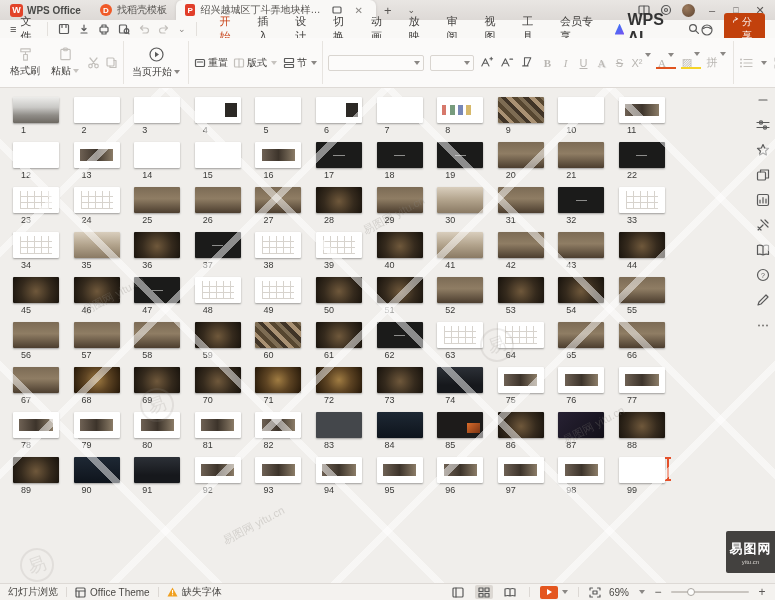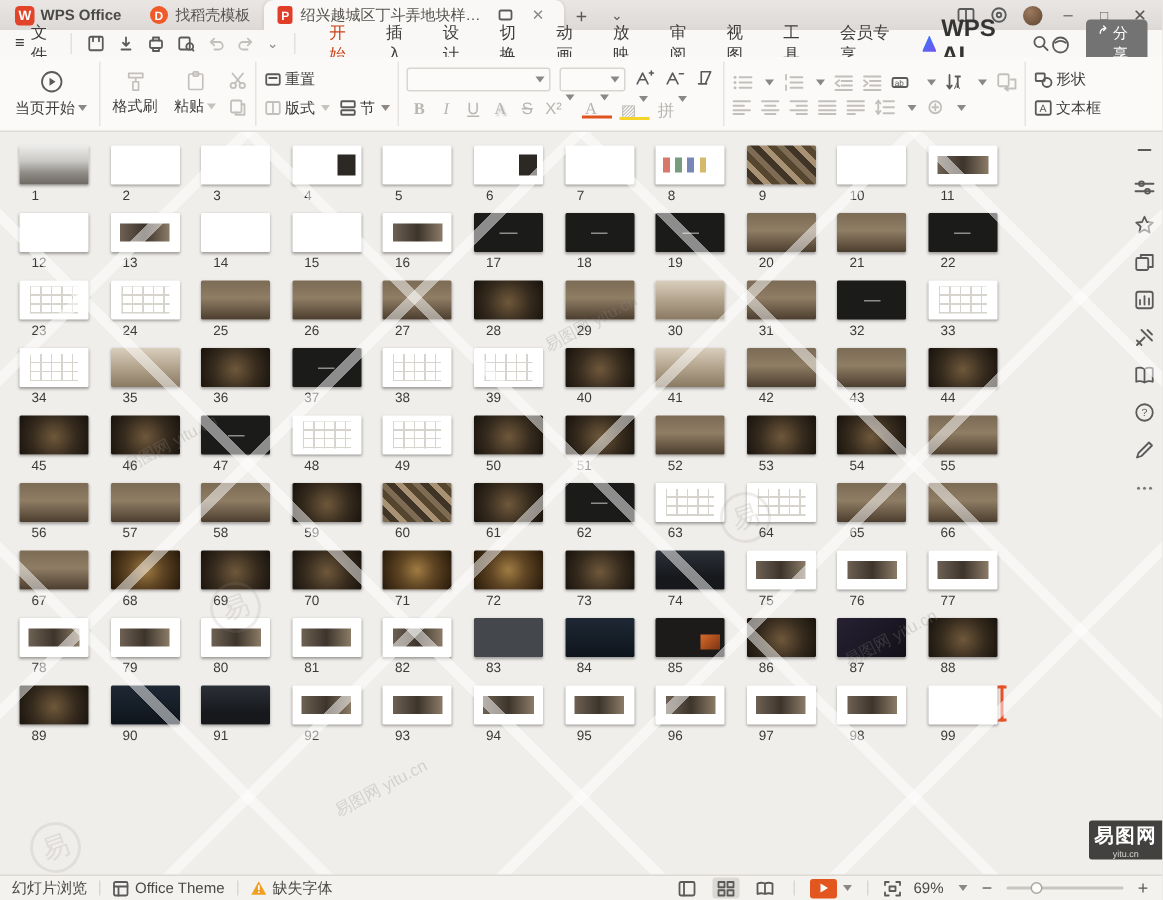--- a/index.html
+++ b/index.html
@@ -31,30 +31,30 @@
   .menubar{height:18px;background:#f9f8f6;display:flex;align-items:center;font-size:11px;color:#3f3d3b;position:relative;z-index:2}
   .filebtn{display:flex;align-items:center;gap:4px;padding:0 8px 0 10px;border-right:1px solid #e3e0dc;height:14px}
   .qicons{display:flex;align-items:center;gap:8px;padding:0 10px;border-right:1px solid #e3e0dc;height:14px}
   .mtabs{display:flex;align-items:center;gap:2px;margin-left:14px}
   .mtab{padding:1px 9px;border-radius:3px;cursor:default}
   .mtab.on{color:#c8431a;font-weight:normal;position:relative}
   .mtab.on::after{content:"";position:absolute;left:9px;right:9px;bottom:-2px;height:2px;background:#e05425;border-radius:1px}
   .ai{display:flex;align-items:center;gap:3px;margin-left:10px;font-size:16px;font-weight:bold;color:#333}
   .ailogo{width:11px;height:11px;background:linear-gradient(135deg,#2f7cf6,#7a4ff0);clip-path:polygon(50% 0,100% 100%,0 100%)}
   .mright{margin-left:auto;display:flex;align-items:center;gap:10px;padding-right:10px}
-  .sharebtn{display:flex;gap:3px;background:#737373;color:#fff;font-size:10px;padding:2px 8px;border-radius:3px}
+  .sharebtn{display:flex;gap:3px;background:#c2410c;color:#fff;font-size:10px;padding:2px 8px;border-radius:3px}
   .sharebtn .ic{stroke:#fff}
 
   
   .ribbon{height:50px;background:#fbfaf9;border-bottom:1px solid #dedad6;display:flex;align-items:stretch;padding:3px 2px;position:relative;z-index:2}
   .rgroup{display:flex;align-items:center;gap:4px;padding:0 5px;border-right:1px solid #e7e4e0}
   .rgroup:last-child{border-right:none}
   .bigbtn{display:flex;flex-direction:column;align-items:center;justify-content:center;gap:2px;min-width:36px;padding:0 3px;font-size:10px;color:#3f3d3b}
   .bigbtn .t{display:flex;align-items:center;white-space:nowrap}
-  .scol{display:flex;flex-direction:column;justify-content:center;gap:5px}
+  .scol{display:flex;justify-content:center;gap:5px}
   .srow{display:flex;align-items:center;gap:6px}
   .sbtn{display:flex;align-items:center;gap:2px;font-size:10px;color:#3f3d3b;white-space:nowrap}
   .sel{width:96px;height:16px;border:1px solid #d9d5d0;border-radius:2px;background:#fcfbfa;display:flex;align-items:center;justify-content:flex-end;padding:0 3px}
   .sel.sm{width:44px}
   .tgl{font-size:11px;color:#b9b6b2;width:17px;text-align:center;font-family:"Liberation Serif","DejaVu Serif",serif}
   .tgl u{text-decoration:underline}
   .tgl s{text-decoration:line-through}
   .fc{position:relative}
   .fc .bar{position:absolute;left:2px;right:2px;bottom:0;height:2px}
 
@@ -92,21 +92,21 @@
   .textcursor::before,.textcursor::after{content:"";position:absolute;left:-2px;width:6px;height:2px;background:#e4502a}
   .textcursor::after{bottom:0}
 
   .sidestrip{position:absolute;right:2px;top:2px;width:20px;display:flex;flex-direction:column;align-items:center;gap:9px;padding-top:2px}
   .sideicon{width:16px;height:16px;display:flex;align-items:center;justify-content:center}
 
   
   .wmx{position:absolute;inset:0;pointer-events:none;background:repeating-linear-gradient(45deg,transparent 0 150px,rgba(255,255,255,.5) 150px 157px),repeating-linear-gradient(-45deg,transparent 0 150px,rgba(255,255,255,.5) 150px 157px)}
   .wmtext{position:absolute;font-size:11px;color:rgba(140,135,128,.28);transform:rotate(-28deg);pointer-events:none;white-space:nowrap}
   .wmcircle{position:absolute;width:34px;height:34px;border:2px solid rgba(150,145,138,.16);border-radius:50%;color:rgba(150,145,138,.2);font-size:18px;display:flex;align-items:center;justify-content:center;transform:rotate(-20deg);pointer-events:none}
-  .badge{position:absolute;right:0;bottom:10px;width:49px;height:26px;background:rgba(52,50,48,.92);color:#fff;display:flex;flex-direction:column;align-items:center;justify-content:center;border-radius:2px 0 0 2px}
+  .badge{position:absolute;right:0;bottom:10px;width:49px;height:42px;background:rgba(52,50,48,.92);color:#fff;display:flex;flex-direction:column;align-items:center;justify-content:center;border-radius:2px 0 0 2px}
   .badge .b1{font-size:13px;font-weight:bold;letter-spacing:1px}
   .badge .b2{font-size:6px;color:#d8d5d0;margin-top:1px}
 
   
   .statusbar{height:17px;background:#f4f2ef;border-top:1px solid #ddd9d5;display:flex;align-items:center;font-size:10px;color:#4b4946;padding:0 8px;position:relative;z-index:2}
   .sdiv{width:1px;height:10px;background:#dcd8d4;margin:0 8px}
   .sright{margin-left:auto;display:flex;align-items:center;gap:8px}
   .vbtn{width:18px;height:14px;display:flex;align-items:center;justify-content:center;border-radius:2px}
   .vbtn.on{background:#dcd8d3}
   .playbtn{display:flex;align-items:center;gap:2px}
@@ -236,33 +236,20 @@
       <svg width="10" height="10" viewBox="0 0 10 10">
           <path class="ic" d="M2 8 C2 5 4 3.5 7 3.5 M7 3.5 L5 1.5 M7 3.5 L5 5.5"></path>
         </svg>
       <span>分享</span>
     </div>
   </div>
 </div>
 
 <div class="ribbon">
   <div class="rgroup">
-    <div class="bigbtn">
-      <svg width="17" height="17" viewBox="0 0 17 17">
-          <circle class="ic" cx="8.5" cy="8.5" r="6.5"></circle>
-          <path d="M7 5.8 L11 8.5 L7 11.2 Z" fill="#5a5a5a"></path>
-        </svg>
-      <span class="t">
-          <span>当页开始</span>
-          <span class="car"></span>
-        </span>
-    </div>
-  </div>
-
-  <div class="rgroup">
     <div class="bigbtn dis">
       <svg width="15" height="15" viewBox="0 0 16 16">
           <path class="ic" d="M3 2 H13 V5 H3 Z M8 5 V8 M6 8 H10 V14 H6 Z"></path>
         </svg>
       <span class="t">格式刷</span>
     </div>
     <div class="bigbtn dis">
       <svg width="15" height="15" viewBox="0 0 16 16">
           <rect class="ic" x="3" y="2.5" width="10" height="11" rx="1"></rect>
           <rect class="ic" x="6" y="1" width="4" height="3" rx="1"></rect>
@@ -278,20 +265,33 @@
             <circle class="ic" cx="3.5" cy="10" r="1.8"></circle>
             <circle class="ic" cx="9.5" cy="10" r="1.8"></circle>
             <path class="ic" d="M4.6 8.6 L10 2 M8.4 8.6 L3 2"></path>
           </svg>
         </span>
       <span class="dis">
           <svg width="13" height="13" viewBox="0 0 13 13">
             <rect class="ic" x="2" y="2" width="7" height="8" rx="1"></rect>
             <path class="ic" d="M5 10 V11.5 H11 V4.5 H9"></path>
           </svg>
+        </span>
+    </div>
+  </div>
+
+  <div class="rgroup">
+    <div class="bigbtn">
+      <svg width="17" height="17" viewBox="0 0 17 17">
+          <circle class="ic" cx="8.5" cy="8.5" r="6.5"></circle>
+          <path d="M7 5.8 L11 8.5 L7 11.2 Z" fill="#5a5a5a"></path>
+        </svg>
+      <span class="t">
+          <span>当页开始</span>
+          <span class="car"></span>
         </span>
     </div>
   </div>
 
   <div class="rgroup">
     <div class="scol">
       <div class="srow">
         <div class="sbtn">
           <svg width="12" height="12" viewBox="0 0 12 12">
               <rect class="ic" x="1.5" y="2.5" width="9" height="7" rx="1"></rect>

